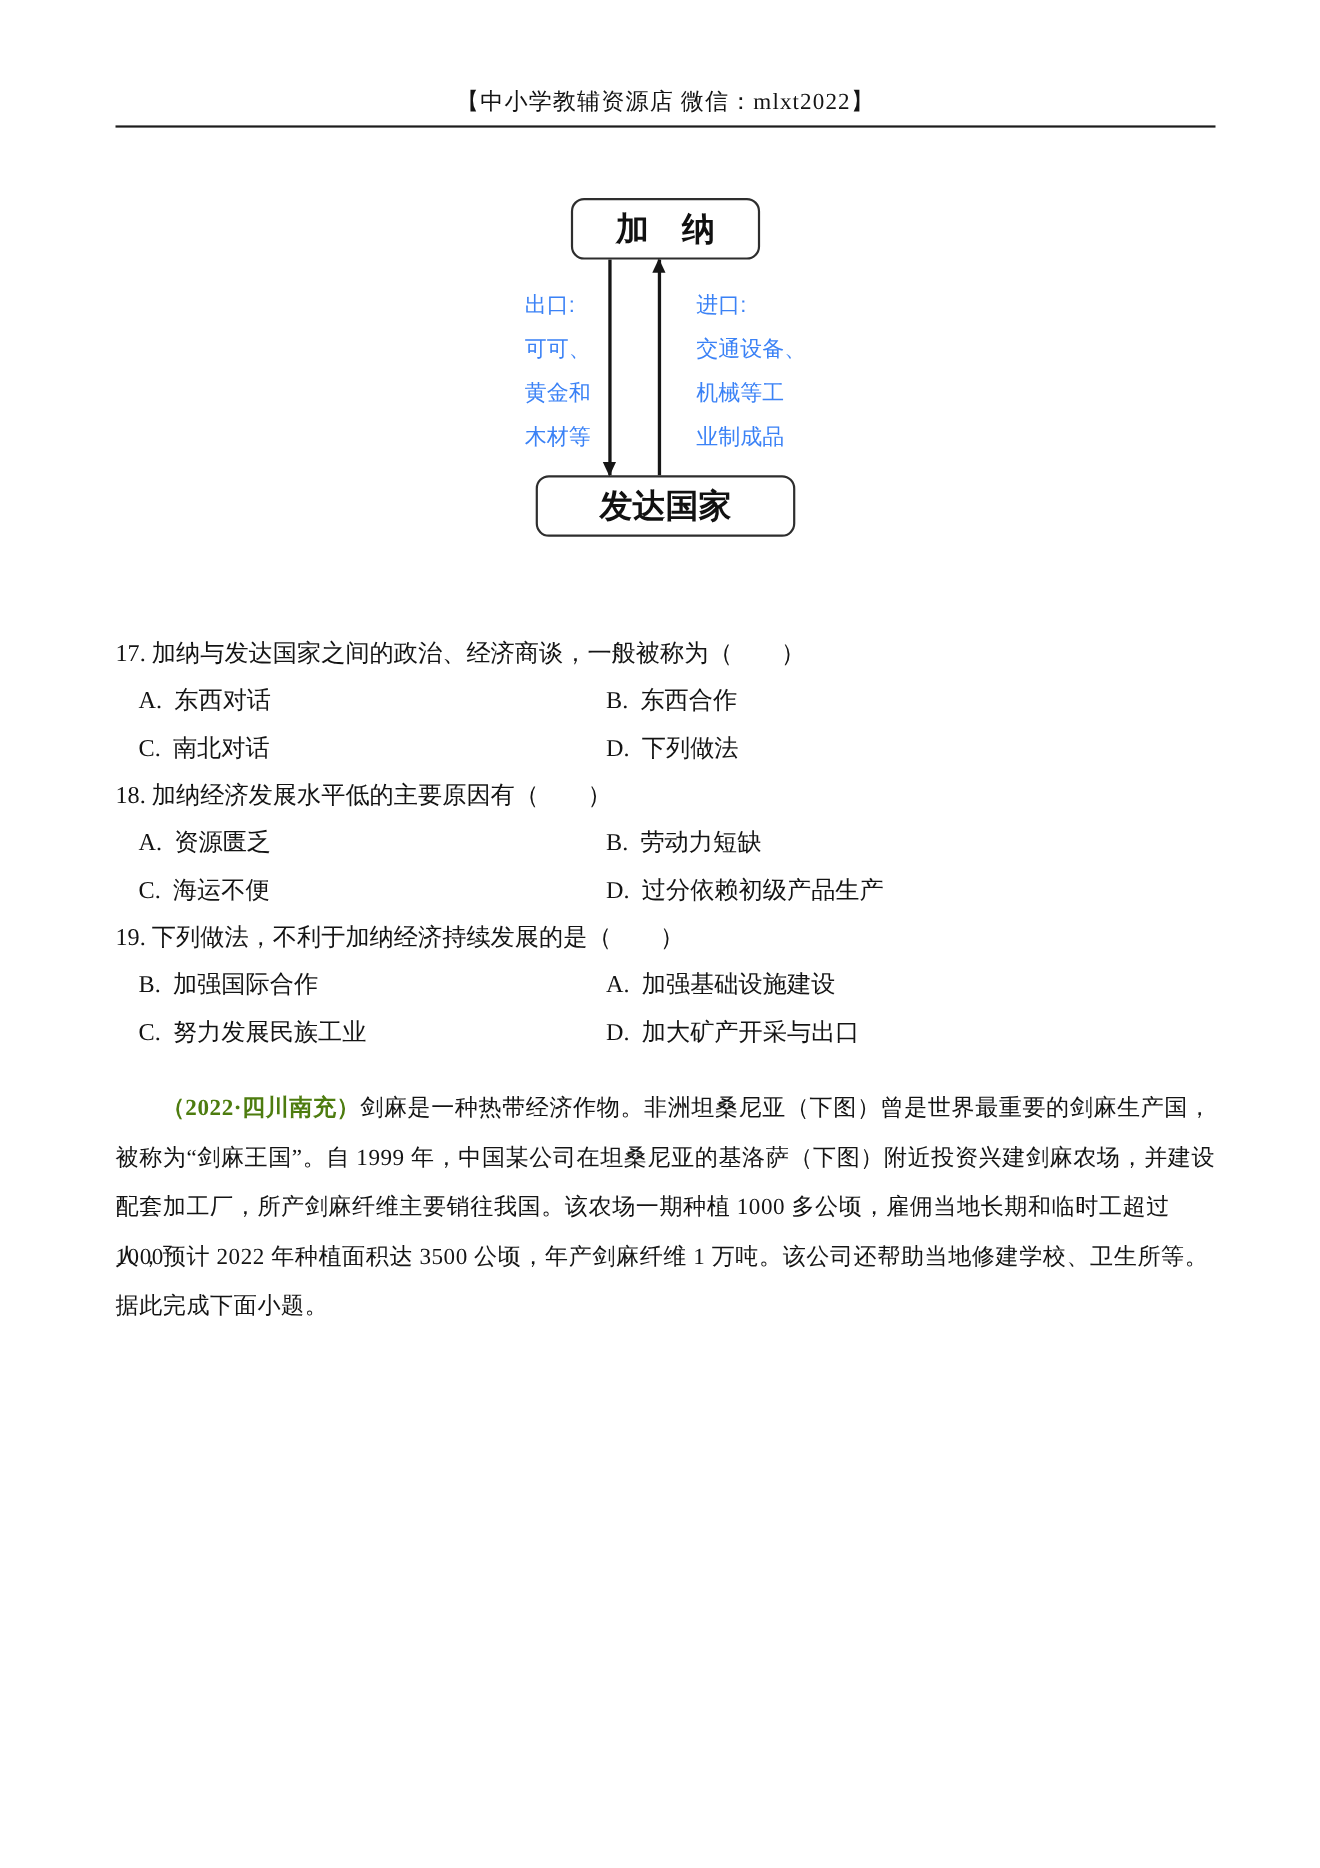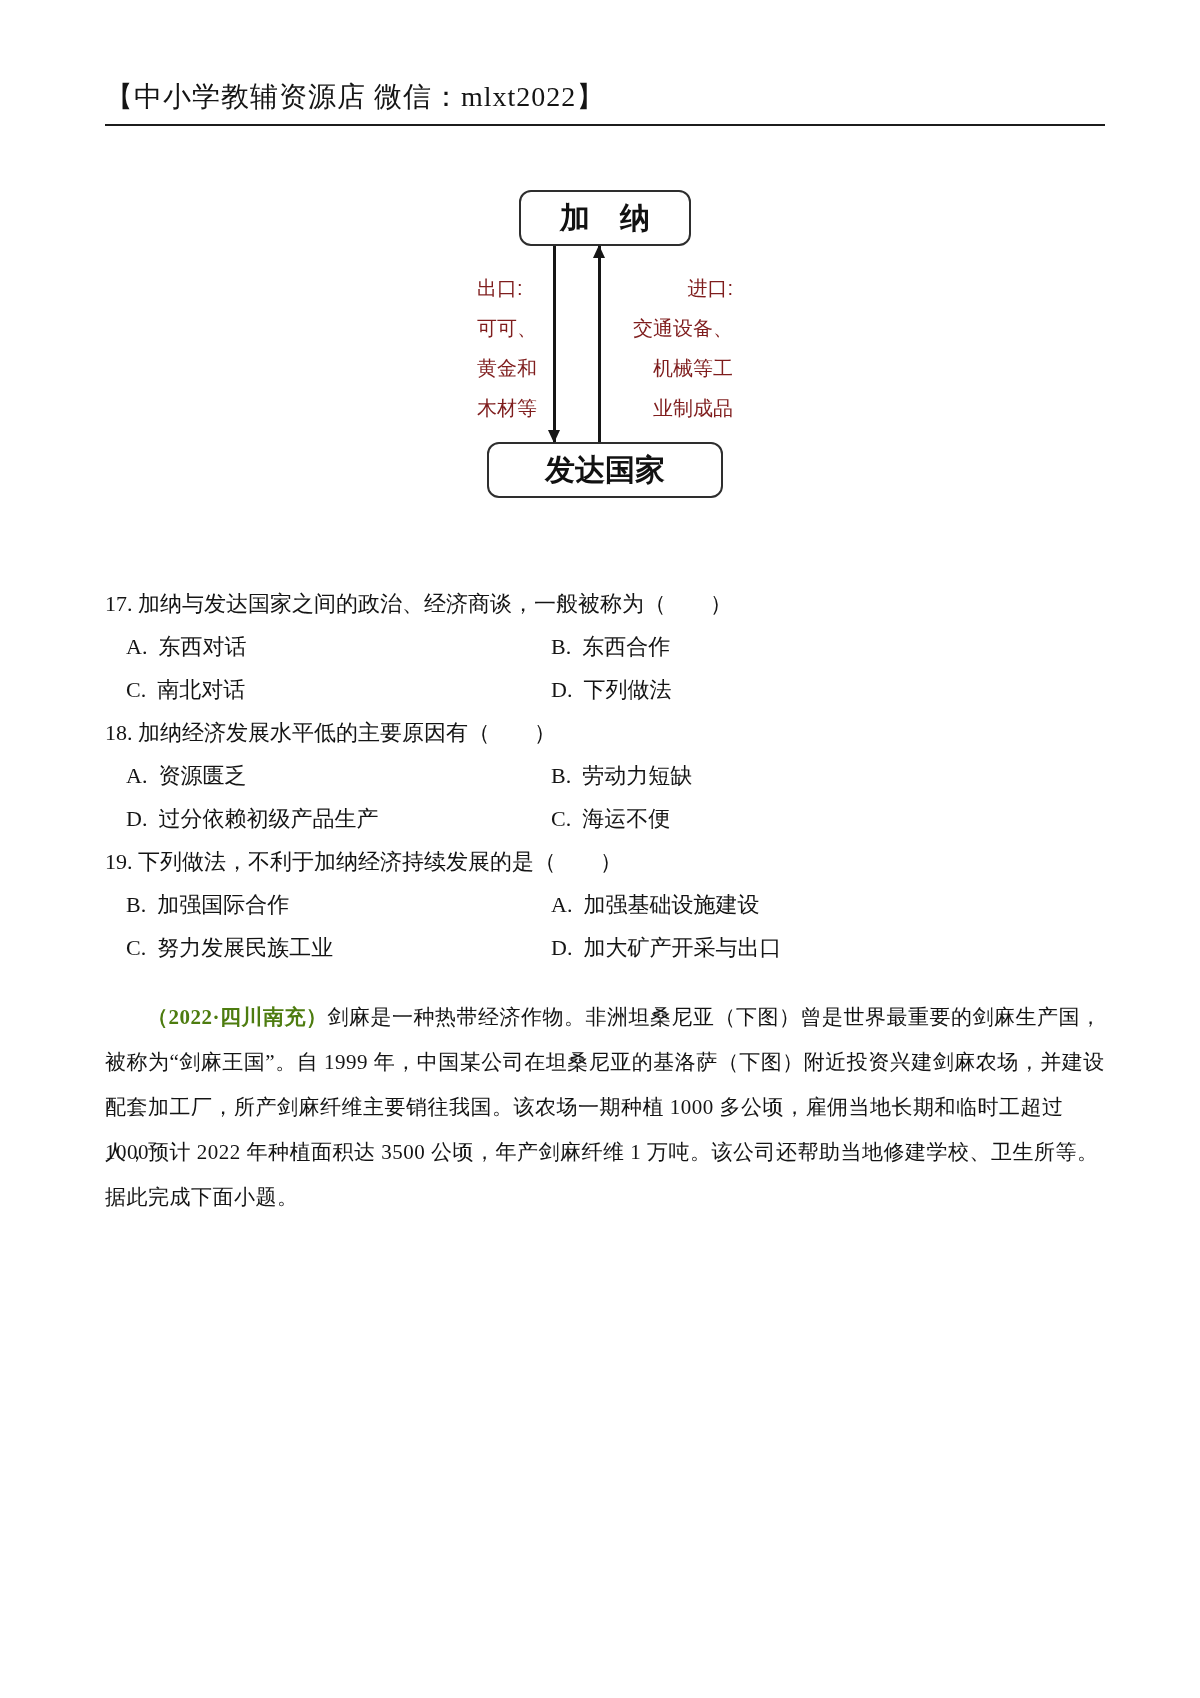--- a/index.html
+++ b/index.html
@@ -15,22 +15,22 @@
     font-family: "Liberation Serif", serif;
     color: #141414;
   }
   .content {
     padding: 0 95px 0 105px;
   }
 
   
   .page-header {
     margin-top: 78px;
-    text-align: left;
-    font-size: 28px;
+    text-align: center;
+    font-size: 21px;
     letter-spacing: 1px;
   }
   .header-rule {
     margin: 8px 0 0 0;
     border: none;
     border-top: 2px solid #1c1c1c;
   }
 
   
   .diagram {
@@ -58,24 +58,24 @@
   .diagram-mid {
     display: flex;
     justify-content: center;
     height: 196px;
   }
   .dlabel {
     font-size: 20px;
     line-height: 40px;
     padding-top: 22px;
     white-space: pre-line;
-    color: #7f1d1d;
+    color: #3b82f6;
   }
   .dlabel.export { margin-right: 16px; text-align: left; }
-  .dlabel.import { margin-left: 32px; text-align: right; }
+  .dlabel.import { margin-left: 32px; text-align: left; }
   .arrow {
     width: 0;
     border-left: 3px solid #161616;
     position: relative;
     height: 100%;
   }
   .arrow.down { margin-right: 42px; }
   .arrow.down::after {
     content: "";
     position: absolute;
@@ -162,22 +162,22 @@
       <div><span class="opt-label">C.</span><span>南北对话</span></div>
       <div><span class="opt-label">D.</span><span>下列做法</span></div>
     </div>
 
     <div class="q-stem">18. 加纳经济发展水平低的主要原因有（　　）</div>
     <div class="opt-row">
       <div><span class="opt-label">A.</span><span>资源匮乏</span></div>
       <div><span class="opt-label">B.</span><span>劳动力短缺</span></div>
     </div>
     <div class="opt-row">
+      <div><span class="opt-label">C.</span><span>海运不便</span></div>
       <div><span class="opt-label">D.</span><span>过分依赖初级产品生产</span></div>
-      <div><span class="opt-label">C.</span><span>海运不便</span></div>
     </div>
 
     <div class="q-stem">19. 下列做法，不利于加纳经济持续发展的是（　　）</div>
     <div class="opt-row">
       <div><span class="opt-label">B.</span><span>加强国际合作</span></div>
       <div><span class="opt-label">A.</span><span>加强基础设施建设</span></div>
     </div>
     <div class="opt-row">
       <div><span class="opt-label">C.</span><span>努力发展民族工业</span></div>
       <div><span class="opt-label">D.</span><span>加大矿产开采与出口</span></div>

